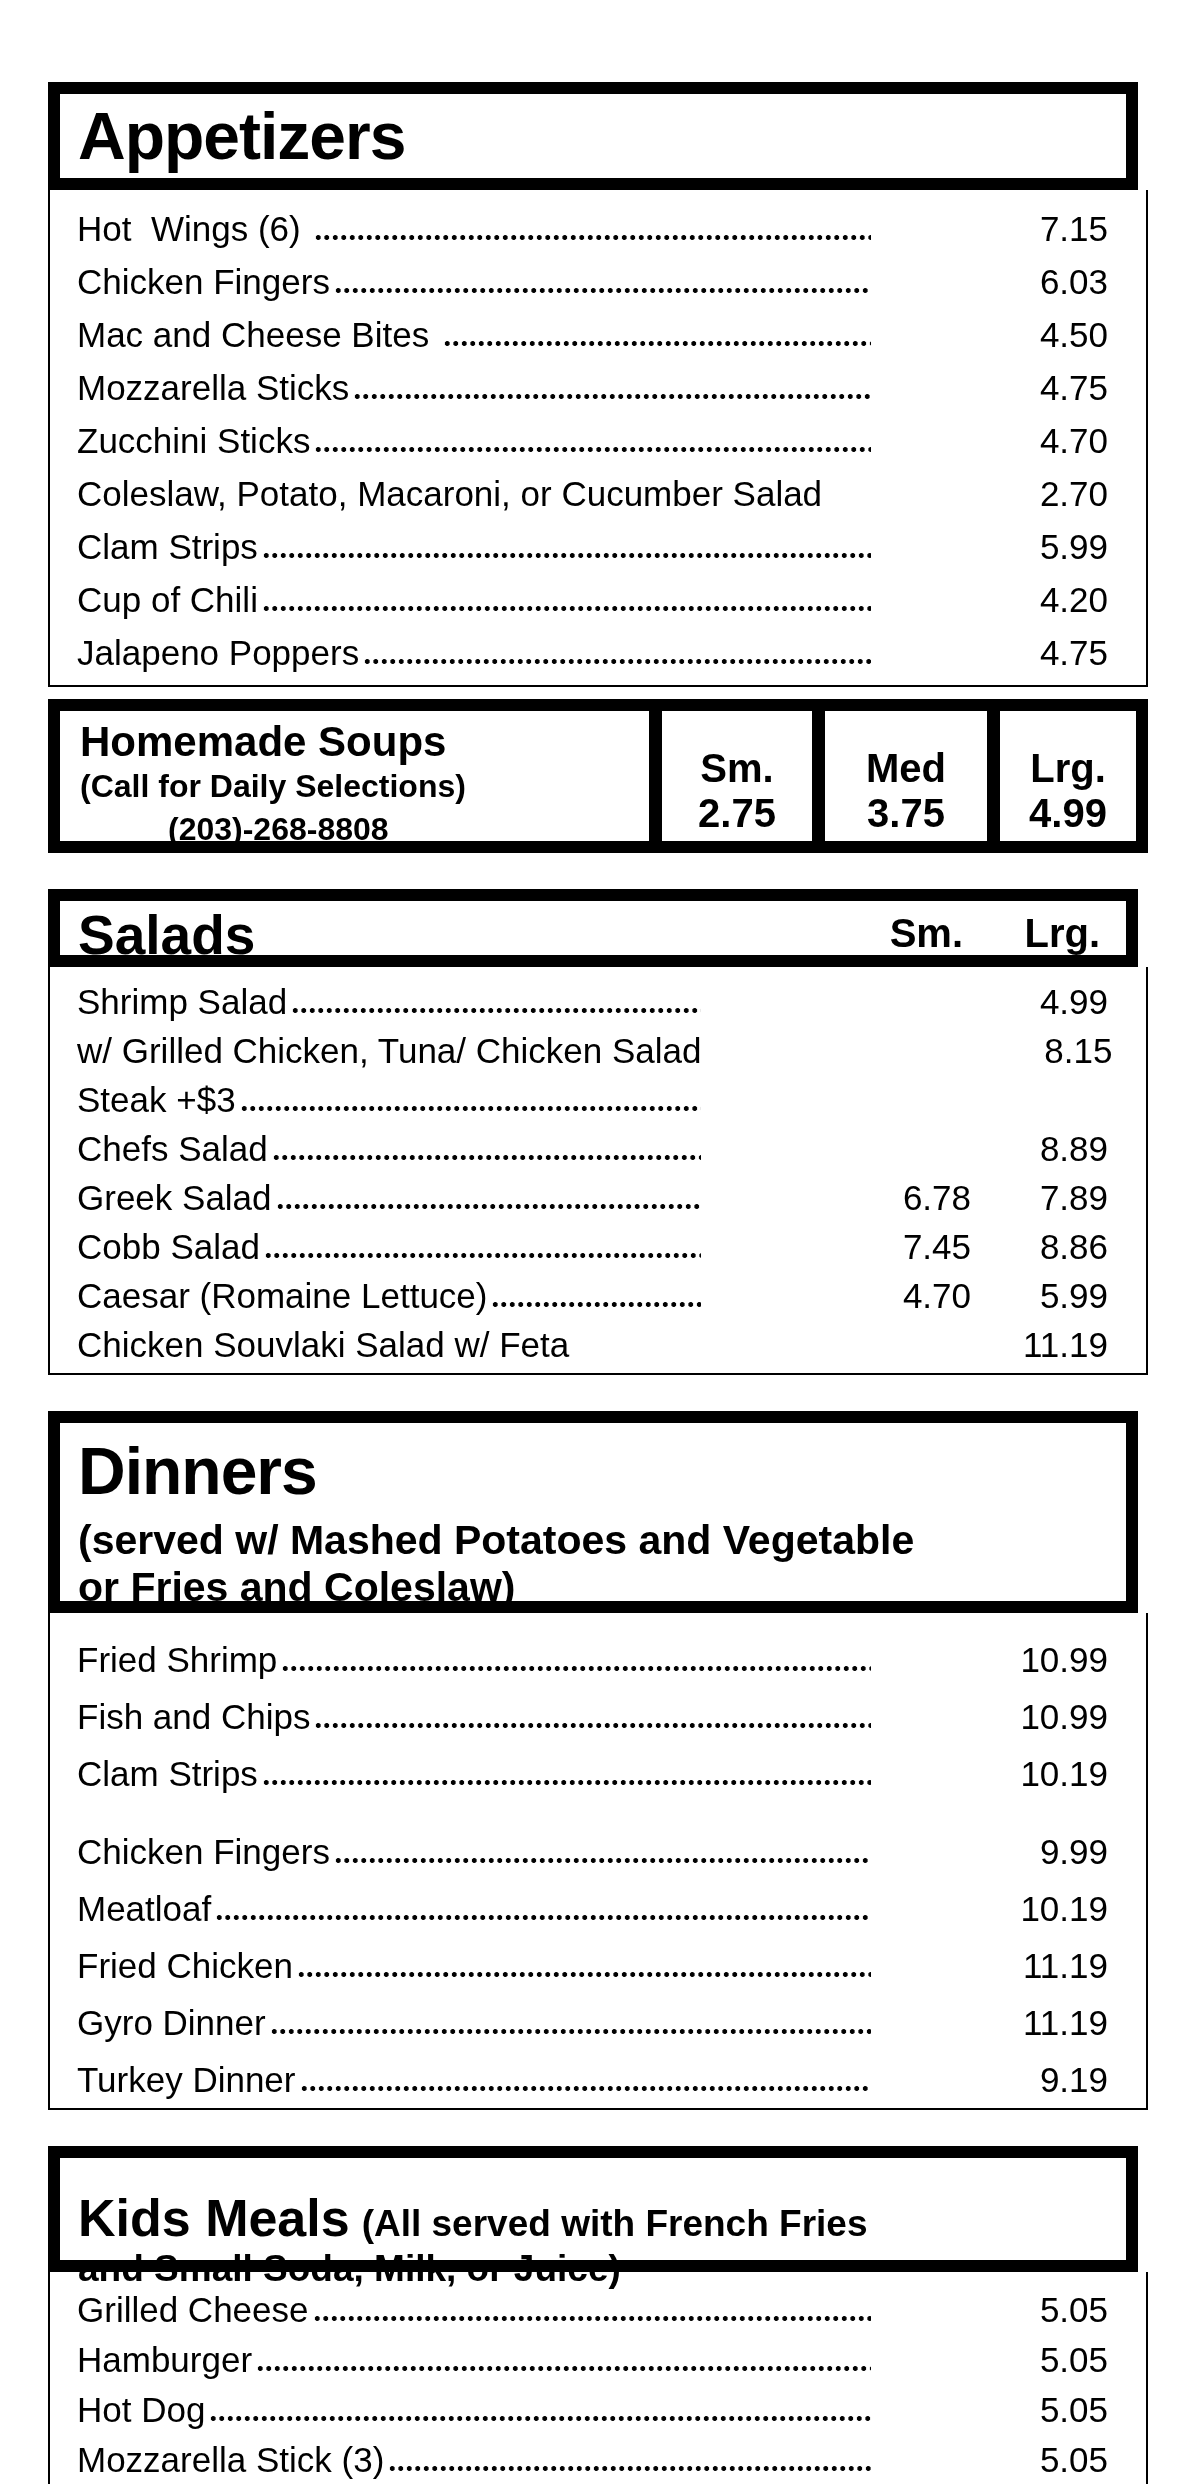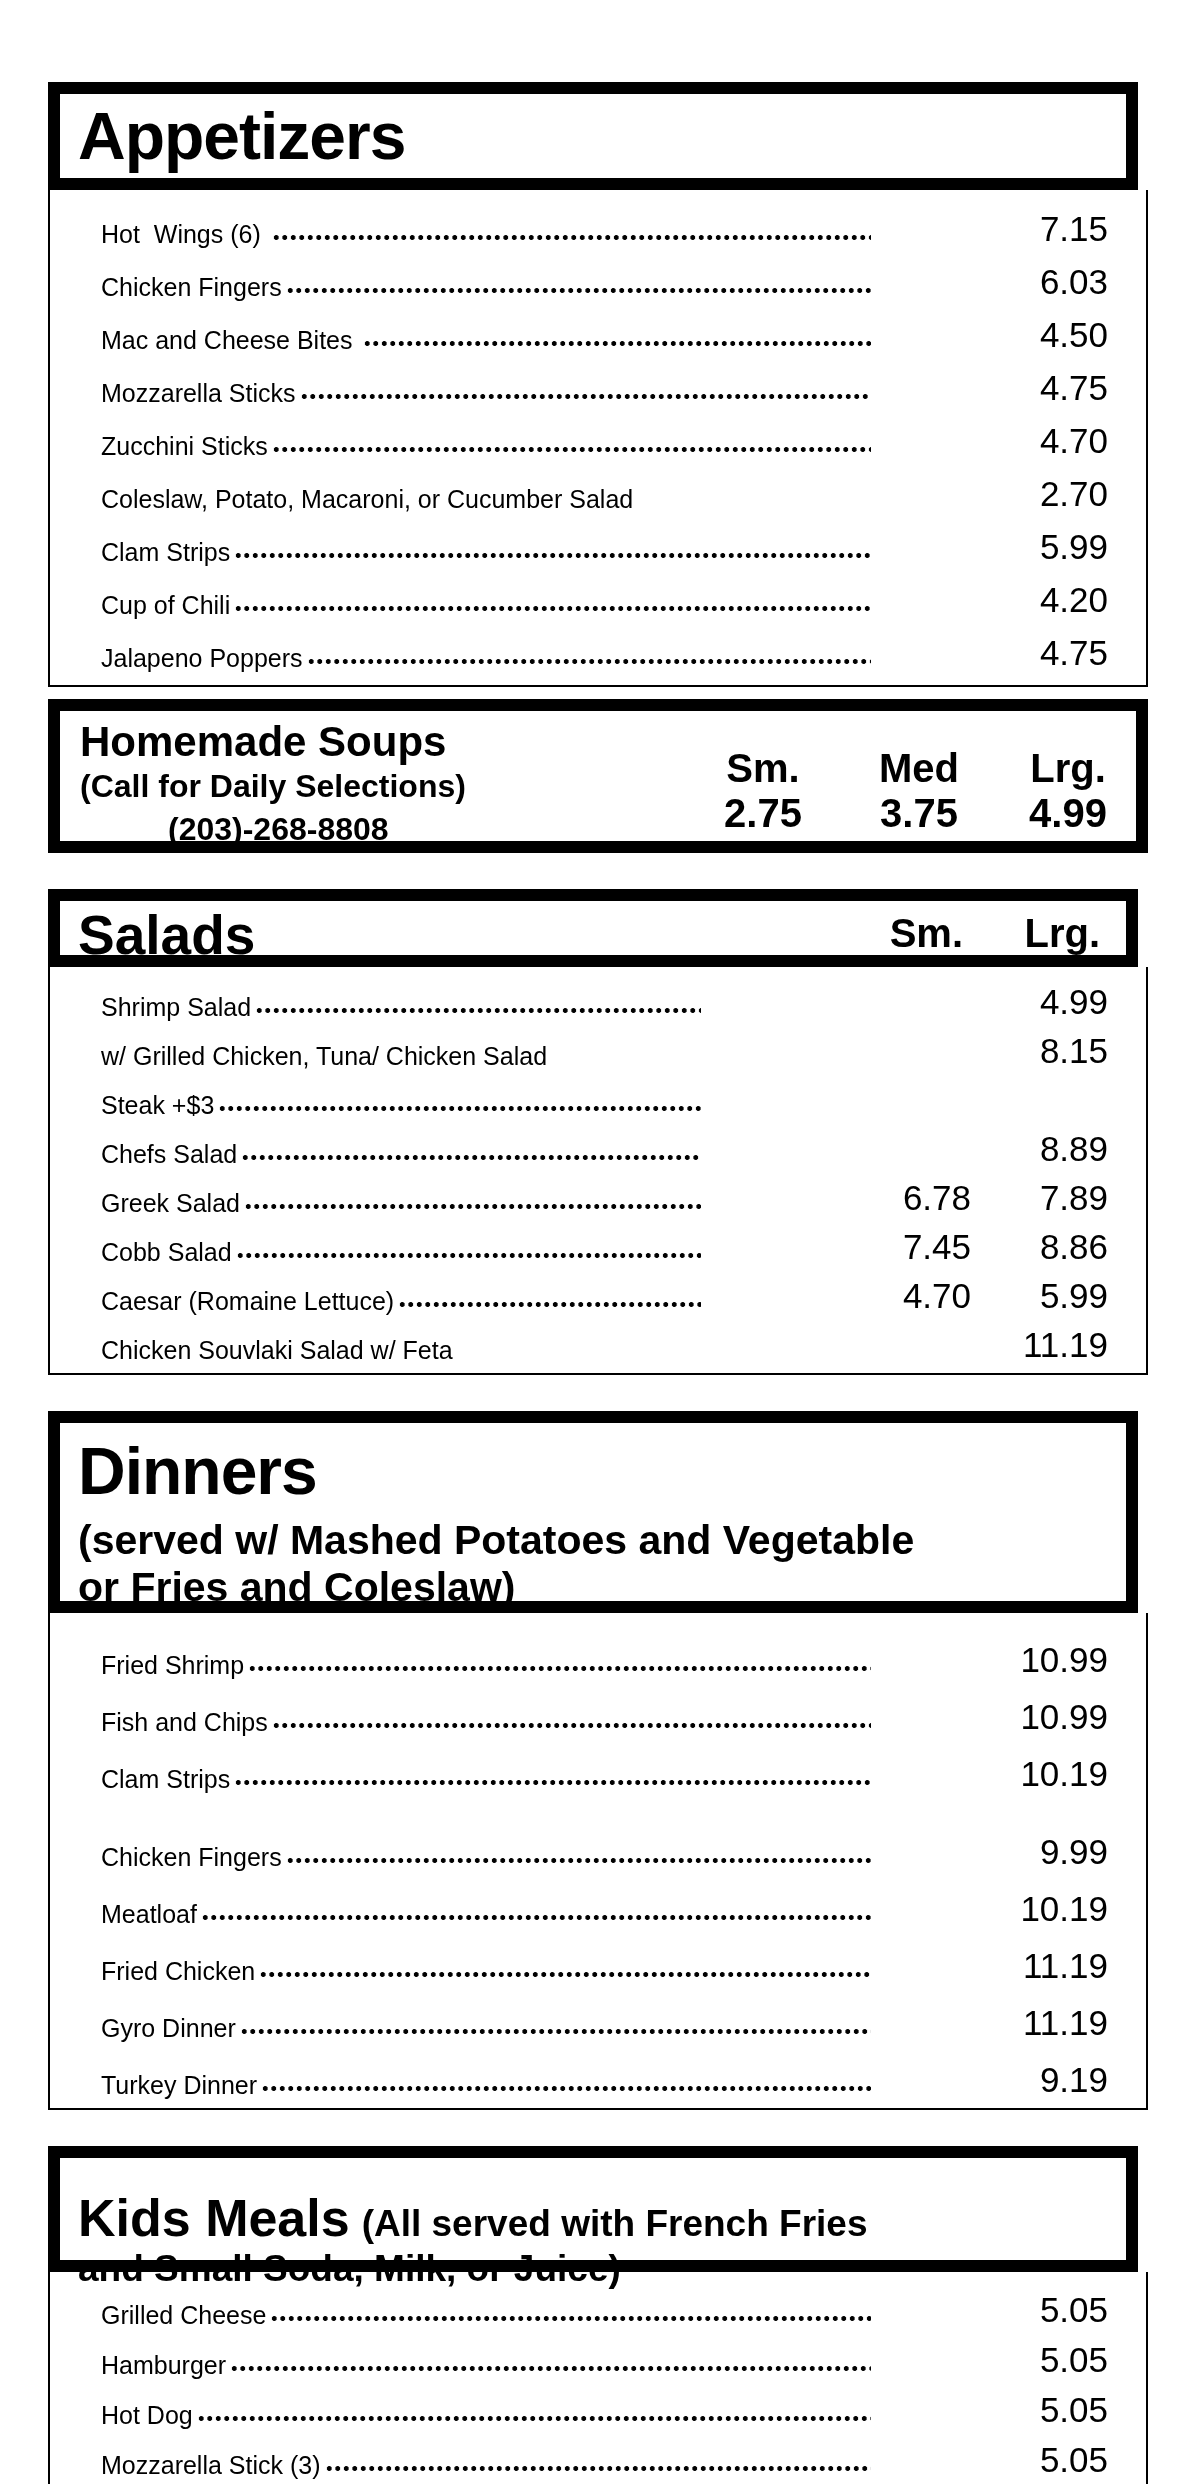--- a/index.html
+++ b/index.html
@@ -27,21 +27,21 @@
   .title-md{font-size:52px;font-weight:bold;line-height:60px;}
   .subtitle{font-size:41px;font-weight:bold;line-height:47px;white-space:pre-line;}
   .subtitle-inline{font-size:37px;font-weight:bold;margin-left:12px;}
 
   .app-header{height:108px;display:flex;align-items:center;padding-left:18px;}
   .app-list{padding:6px 0 12px 0;}
 
   
   .soups{
     box-sizing:border-box;width:1100px;height:154px;margin-top:12px;
-    background:#000;display:flex;padding:12px;
+    background:#000;display:flex;padding:12px;gap:13px;
   }
   .cell{background:#fff;box-sizing:border-box;}
   .soup-title-cell{flex:1;padding:8px 0 0 20px;}
   .soup-t{font-size:42px;font-weight:bold;line-height:46px;}
   .soup-s{font-size:32px;font-weight:bold;line-height:43px;}
   .soup-phone{padding-left:88px;}
   .size-cell{
     display:flex;flex-direction:column;justify-content:flex-end;align-items:center;
     padding-bottom:5px;font-size:40px;font-weight:bold;line-height:45px;
   }
@@ -66,21 +66,21 @@
 
   .mt12{margin-top:12px;border-radius:14px;}
 
   
   .row{display:flex;align-items:flex-end;padding-left:27px;}
   #list-appetizers .row{height:53px;}
   #list-salads .row{height:49px;}
   #list-dinners .row{height:57px;}
   #list-kids .row{height:50px;}
   .row.gap{margin-top:21px;}
-  .nm{font-size:25px;white-space:pre;margin-right:4px;margin-left:24px;}
+  .nm{font-size:35px;white-space:pre;margin-right:4px;}
   .p{font-size:35px;}
   .p.lg{box-sizing:border-box;width:175px;min-width:175px;text-align:right;padding-right:38px;}
   .p.sm{width:120px;min-width:120px;text-align:right;}
   .leader,.spacer{flex:1 1 0;min-width:0;}
   .leader{
     align-self:flex-end;height:5px;margin-bottom:9px;
     background-image:radial-gradient(circle, #000 2.1px, transparent 2.8px);
     background-size:8.5px 5px;background-repeat:repeat-x;background-position:left bottom;
   }
   .lead-std{margin-right:100px;}

